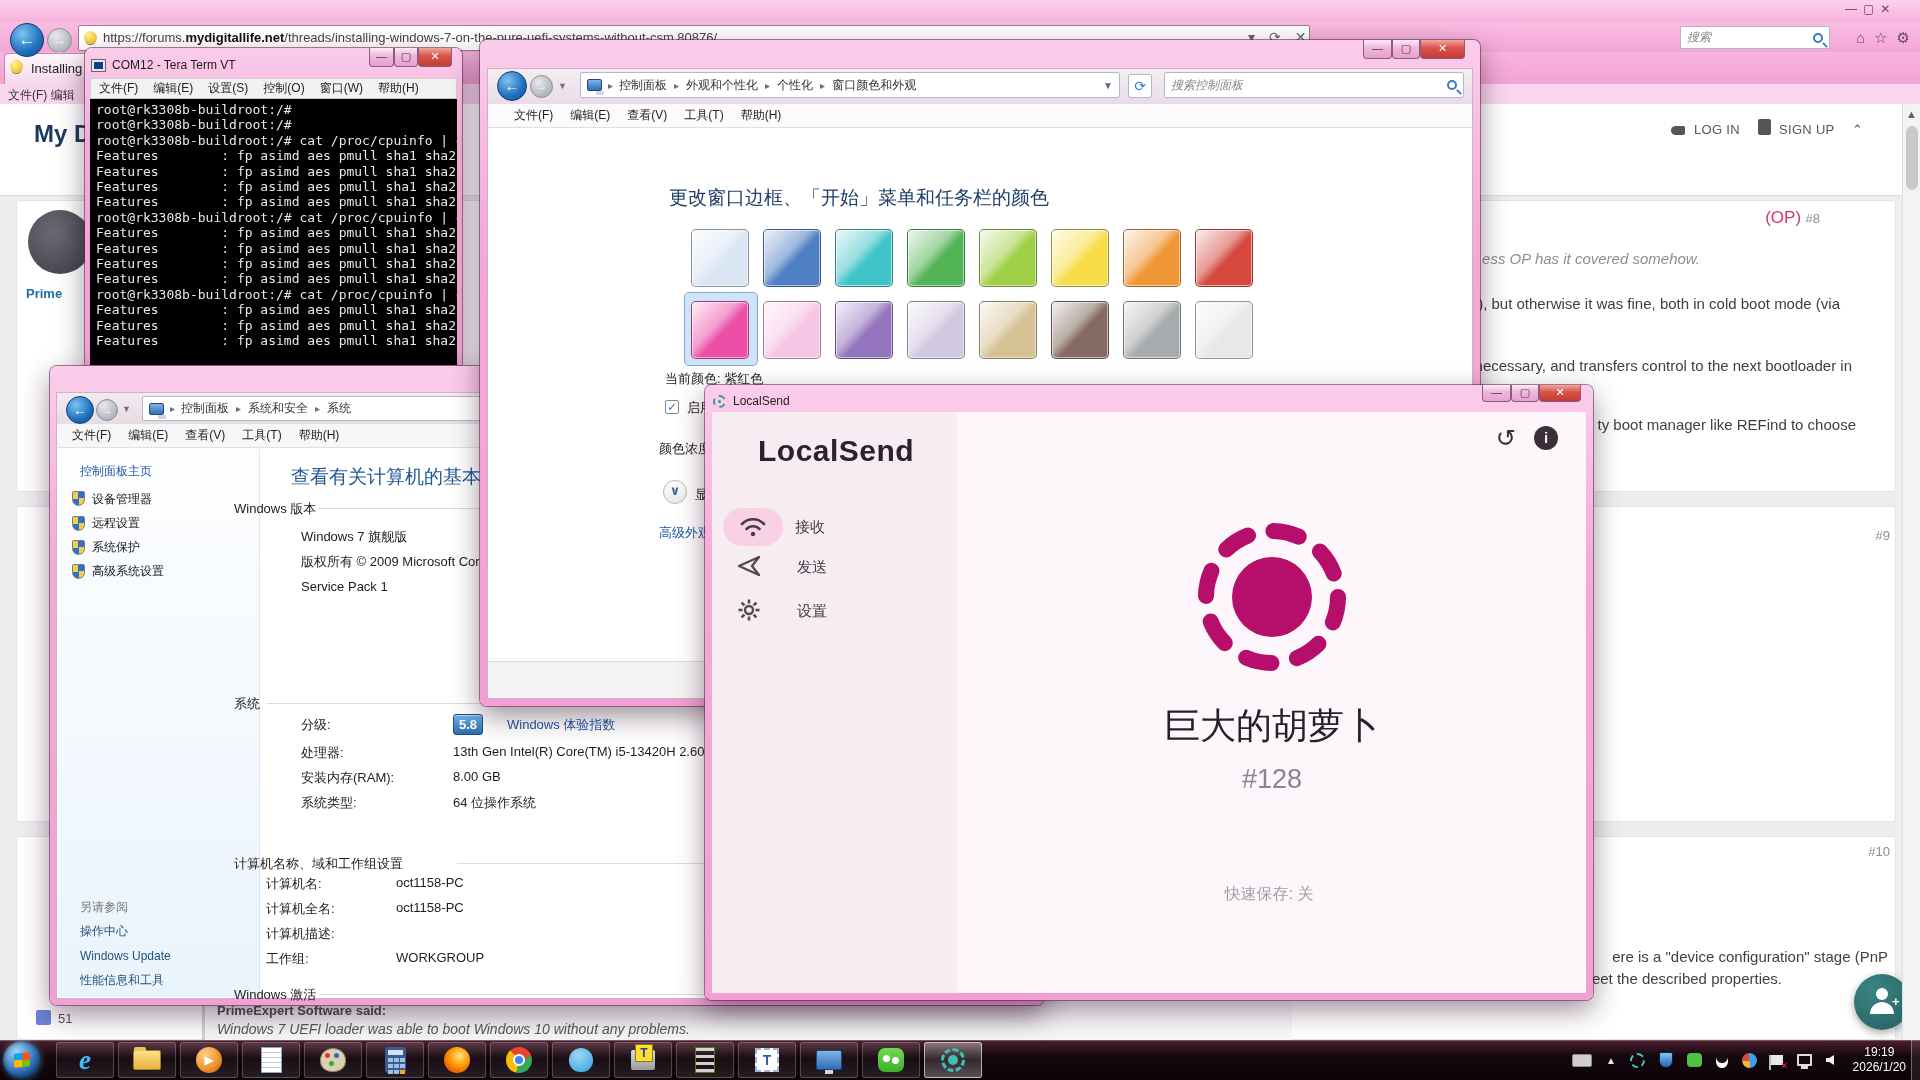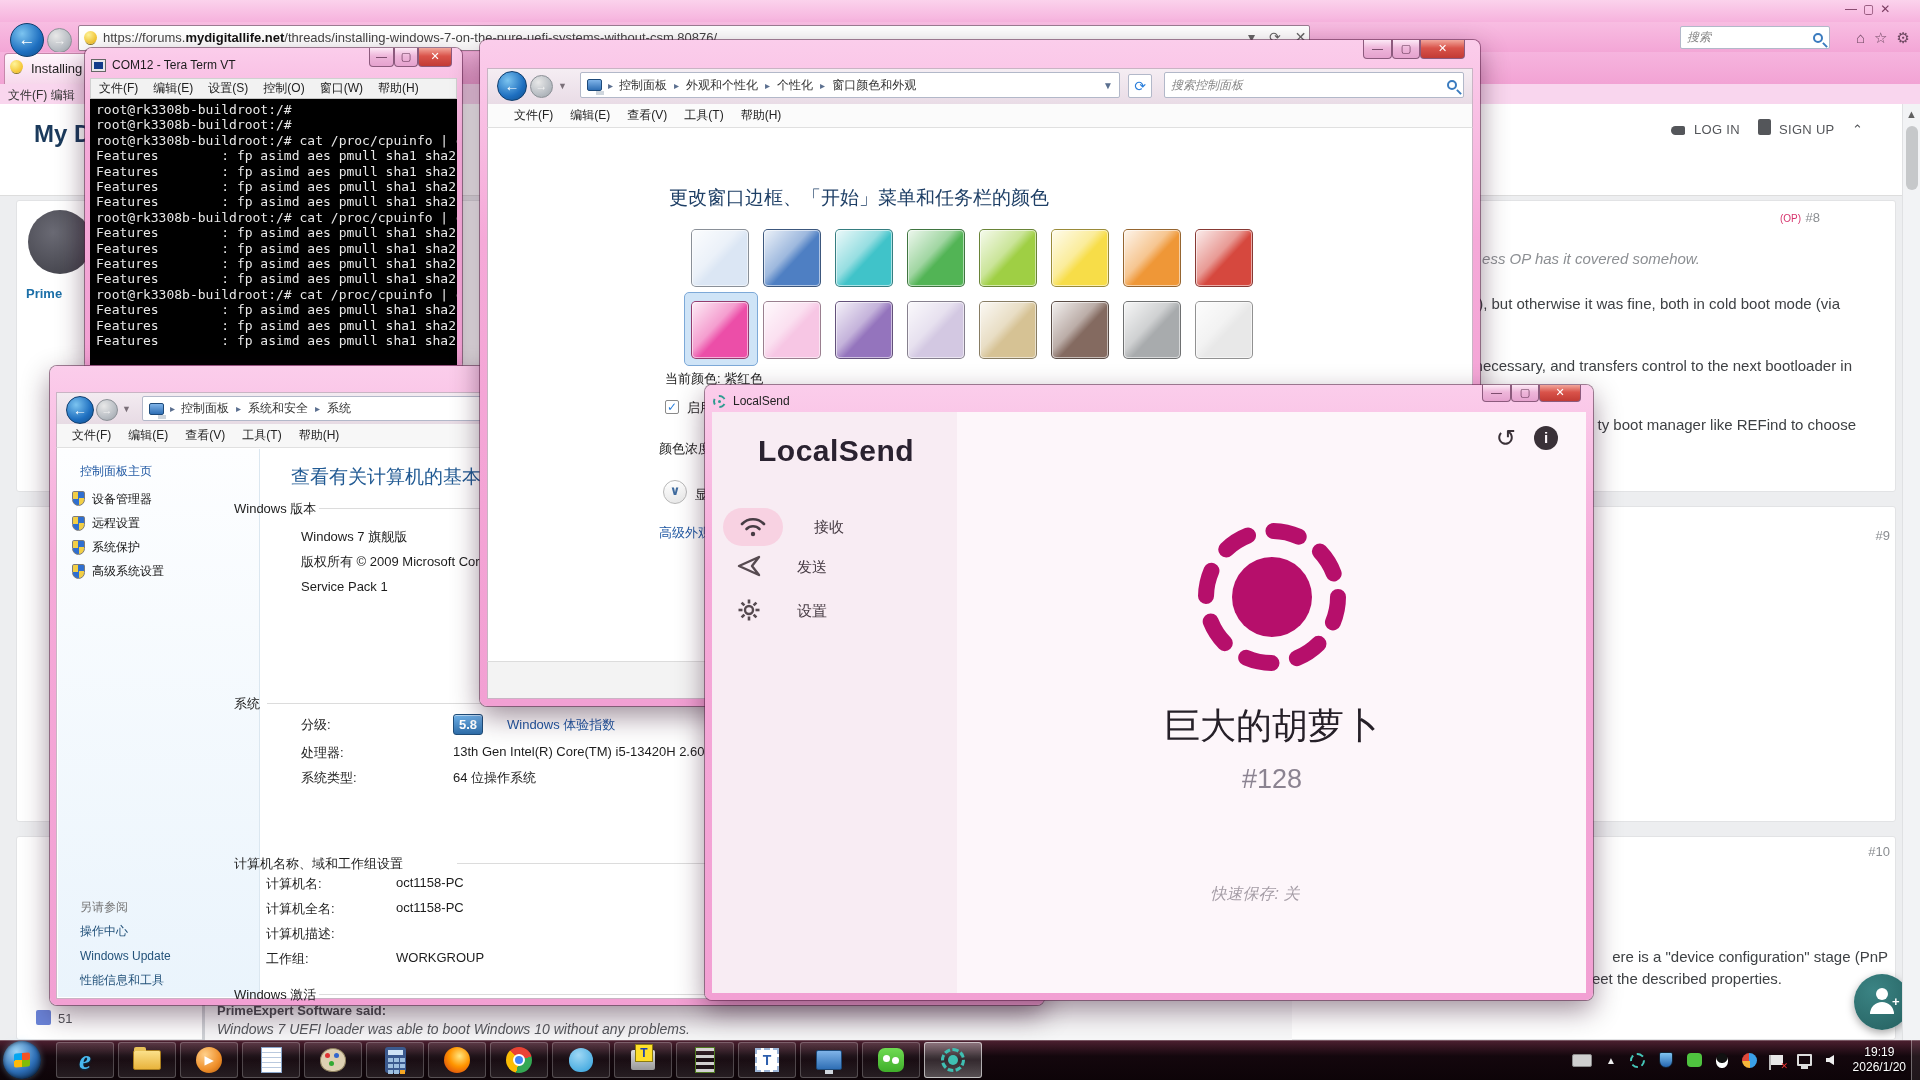--- a/index.html
+++ b/index.html
@@ -35,21 +35,21 @@
   .tab{left:4px;top:53px;width:174px;height:31px;background:linear-gradient(#fef7fc,#f7d8ec);
        border:1px solid #c687ab;border-bottom:none;border-radius:4px 4px 0 0;font-size:13px;color:#222;
        padding:7px 6px 0 26px;}
   .b-menu{left:0;top:84px;width:1920px;height:20px;background:#f9d6ee;font-size:12px;color:#333;padding:3px 0 0 8px;}
   .bulb{width:13px;height:13px;border-radius:50%;background:radial-gradient(circle at 35% 30%,#fff49a,#f4c430 70%,#caa020);box-shadow:0 2px 0 -1px #8b7a2a;}
   .b-page{left:0;top:104px;width:1920px;height:936px;background:#edeef0;}
   .b-header{left:0;top:0;width:1920px;height:92px;background:#fff;border-bottom:1px solid #ddd;}
   .hdr-act{font-size:13px;color:#54565a;letter-spacing:.3px;}
   .card{position:absolute;left:16px;width:1880px;background:#fff;border:1px solid #e2e3e5;border-radius:3px;}
   .pnum{font-size:13px;color:#8a8d91;}
-  .pop{font-size:10px;color:#d6336c;}
+  .pop{font-size:17px;color:#d6336c;}
   .pline{position:absolute;font-size:15px;color:#3e4144;}
   .pline.it{font-style:italic;color:#8c8f93;}
   .avatar{border-radius:50%;background:radial-gradient(circle at 40% 35%,#6a6a74,#3c3c44);}
   .fab{border-radius:50%;background:radial-gradient(circle at 35% 30%,#3b8484,#245f5f);box-shadow:0 3px 8px rgba(0,0,0,.35);}
   .scrolltrack{background:#f2f3f5;border-left:1px solid #e0e1e3;}
   .scrollthumb{background:#c6c8ca;border-radius:6px;}
   .quote{background:#f7f7f8;border-left:3px solid #cfd2d6;}
 
   
   #tera{left:85px;top:48px;width:377px;height:322px;z-index:10;}
@@ -379,20 +379,24 @@
       <span class="ratingbadge">5.8</span>
       <span class="bluelink" style="margin-left:24px;">Windows 体验指数</span>
     </div>
     <div class="abs" style="left:244px;top:296px;">
 
         <div class="kv">
           <span class="k">处理器:</span>
           <span class="clip" style="max-width:420px;">13th Gen Intel(R) Core(TM) i5-13420H   2.60GHz</span>
         </div>
 
+        <div class="kv">
+          <span class="k">安装内存(RAM):</span>
+          <span class="clip" style="max-width:420px;">8.00 GB</span>
+        </div>
 
         <div class="kv">
           <span class="k">系统类型:</span>
           <span class="clip" style="max-width:420px;">64 位操作系统</span>
         </div>
 
       </div>
 
     <div class="abs secthdr" style="left:177px;top:407px;">计算机名称、域和工作组设置</div>
     <div class="sectline" style="left:400px;top:415px;width:622px;"></div>
@@ -506,21 +510,21 @@
   <div class="abs ls-client">
     <div class="ls-side">
       <div class="abs ls-app-title" style="left:46px;top:22px;">LocalSend</div>
       <div class="abs ls-pill" style="left:11px;top:96px;width:60px;height:38px;">
         <svg width="26" height="22" viewBox="0 0 26 22" style="position:absolute;left:17px;top:8px;">
           <path d="M2 8 A15 15 0 0 1 24 8" fill="none" stroke="#473c44" stroke-width="2.6" stroke-linecap="round"></path>
           <path d="M6.5 13 A9 9 0 0 1 19.5 13" fill="none" stroke="#473c44" stroke-width="2.6" stroke-linecap="round"></path>
           <circle cx="13" cy="18" r="2.2" fill="#473c44"></circle>
         </svg>
       </div>
-      <div class="abs ls-nav-label" style="left:102px;top:106px;">接收</div>
+      <div class="abs ls-nav-label" style="left:83px;top:106px;">接收</div>
       <svg width="24" height="24" viewBox="0 0 24 24" style="position:absolute;left:25px;top:142px;">
         <path d="M2 12 L22 3 L15 12 L22 21 Z" fill="none" stroke="#564a50" stroke-width="2.4" stroke-linejoin="round"></path>
       </svg>
       <div class="abs ls-nav-label" style="left:85px;top:146px;">发送</div>
       <svg width="24" height="24" viewBox="0 0 24 24" style="position:absolute;left:25px;top:186px;">
         <circle cx="12" cy="12" r="4" fill="none" stroke="#564a50" stroke-width="2.4"></circle>
         <g stroke="#564a50" stroke-width="2.6">
           <line x1="12" y1="1.5" x2="12" y2="5.5"></line>
             <line x1="12" y1="18.5" x2="12" y2="22.5"></line>
           <line x1="1.5" y1="12" x2="5.5" y2="12"></line>
@@ -536,21 +540,21 @@
 
     <div class="abs" style="left:784px;top:12px;font-size:24px;color:#3a3138;">↺</div>
     <div class="abs infoicon" style="left:822px;top:14px;width:24px;height:24px;line-height:24px;">i</div>
 
     <svg width="170" height="170" viewBox="0 0 170 170" style="position:absolute;left:475px;top:100px;">
       <circle cx="85" cy="85" r="66" fill="none" stroke="#b60f6b" stroke-width="16" stroke-dasharray="26 26" stroke-linecap="round"></circle>
       <circle cx="85" cy="85" r="40" fill="#b60f6b"></circle>
     </svg>
     <div class="abs ls-name" style="left:245px;top:290px;width:630px;">巨大的胡萝卜</div>
     <div class="abs ls-num" style="left:245px;top:352px;width:630px;">#128</div>
-    <div class="abs ls-quick" style="left:228px;top:472px;width:630px;font-style:italic;">快速保存: 关</div>
+    <div class="abs ls-quick" style="left:242px;top:472px;width:630px;">快速保存: 关</div>
   </div>
 </div>
 
 <div id="taskbar" class="abs">
   <div class="orb">
       <div class="orbflag"></div>
     </div>
 
   <div class="tbtn" style="left:56px;">
       <span class="g-ie">e</span>

